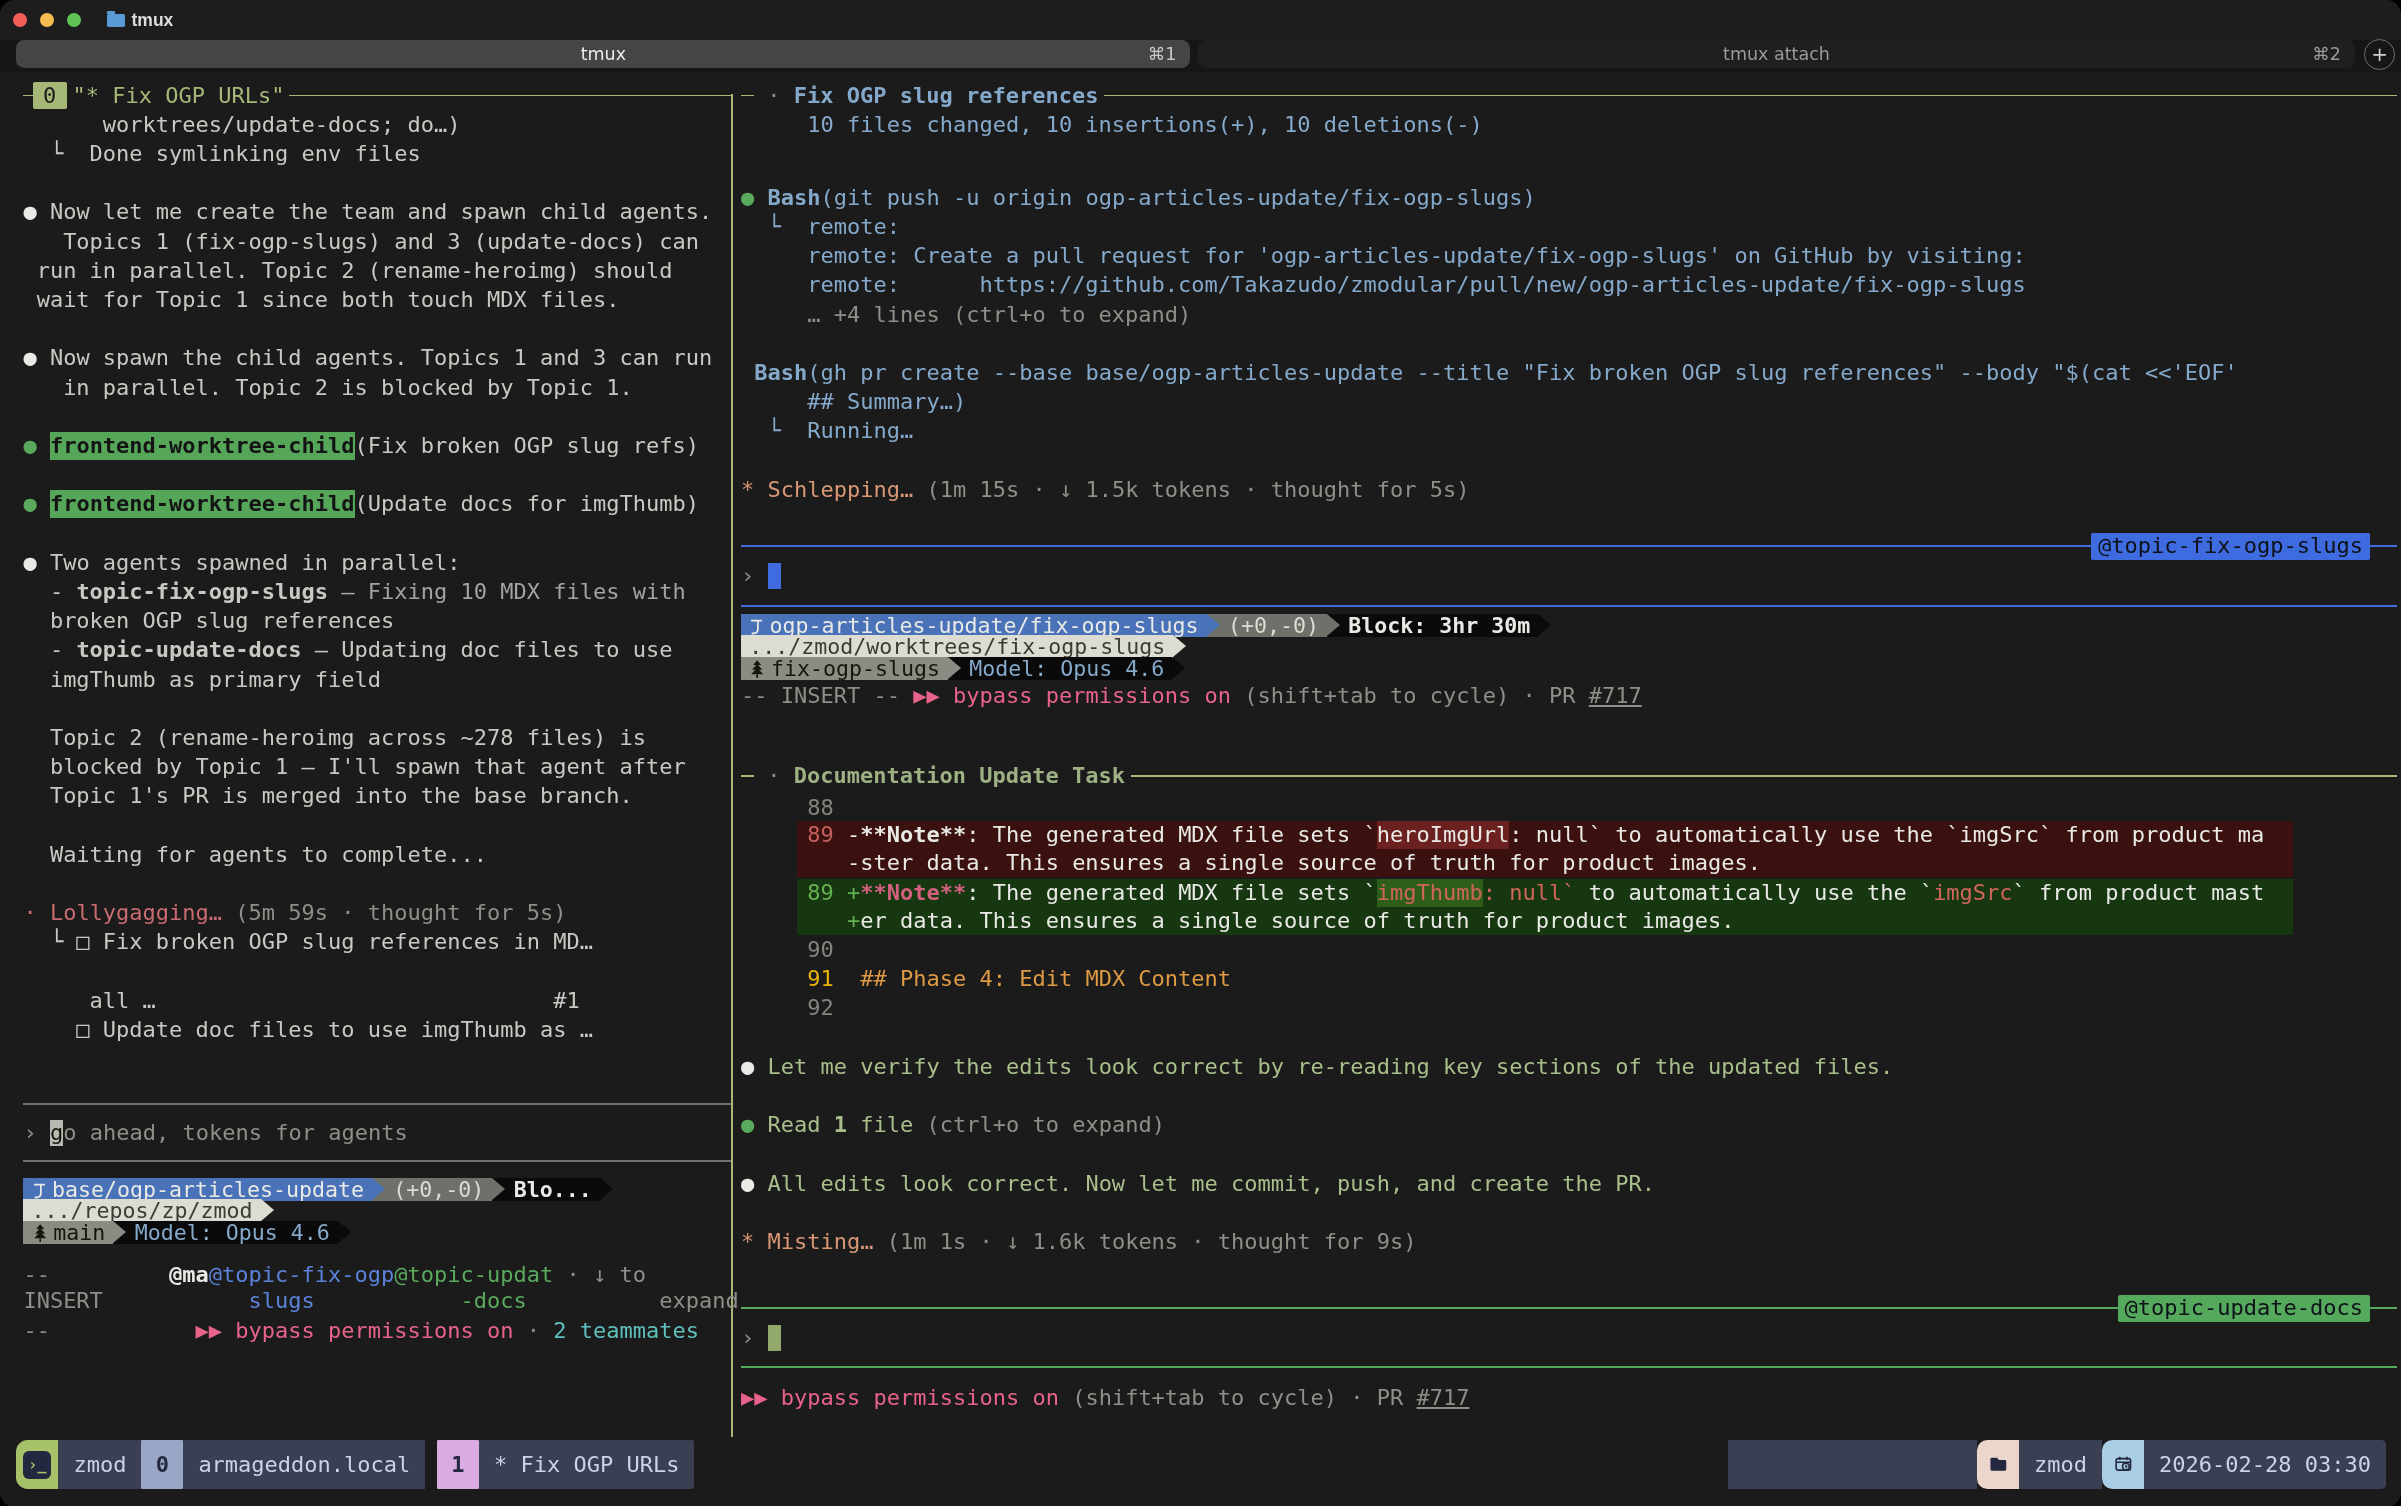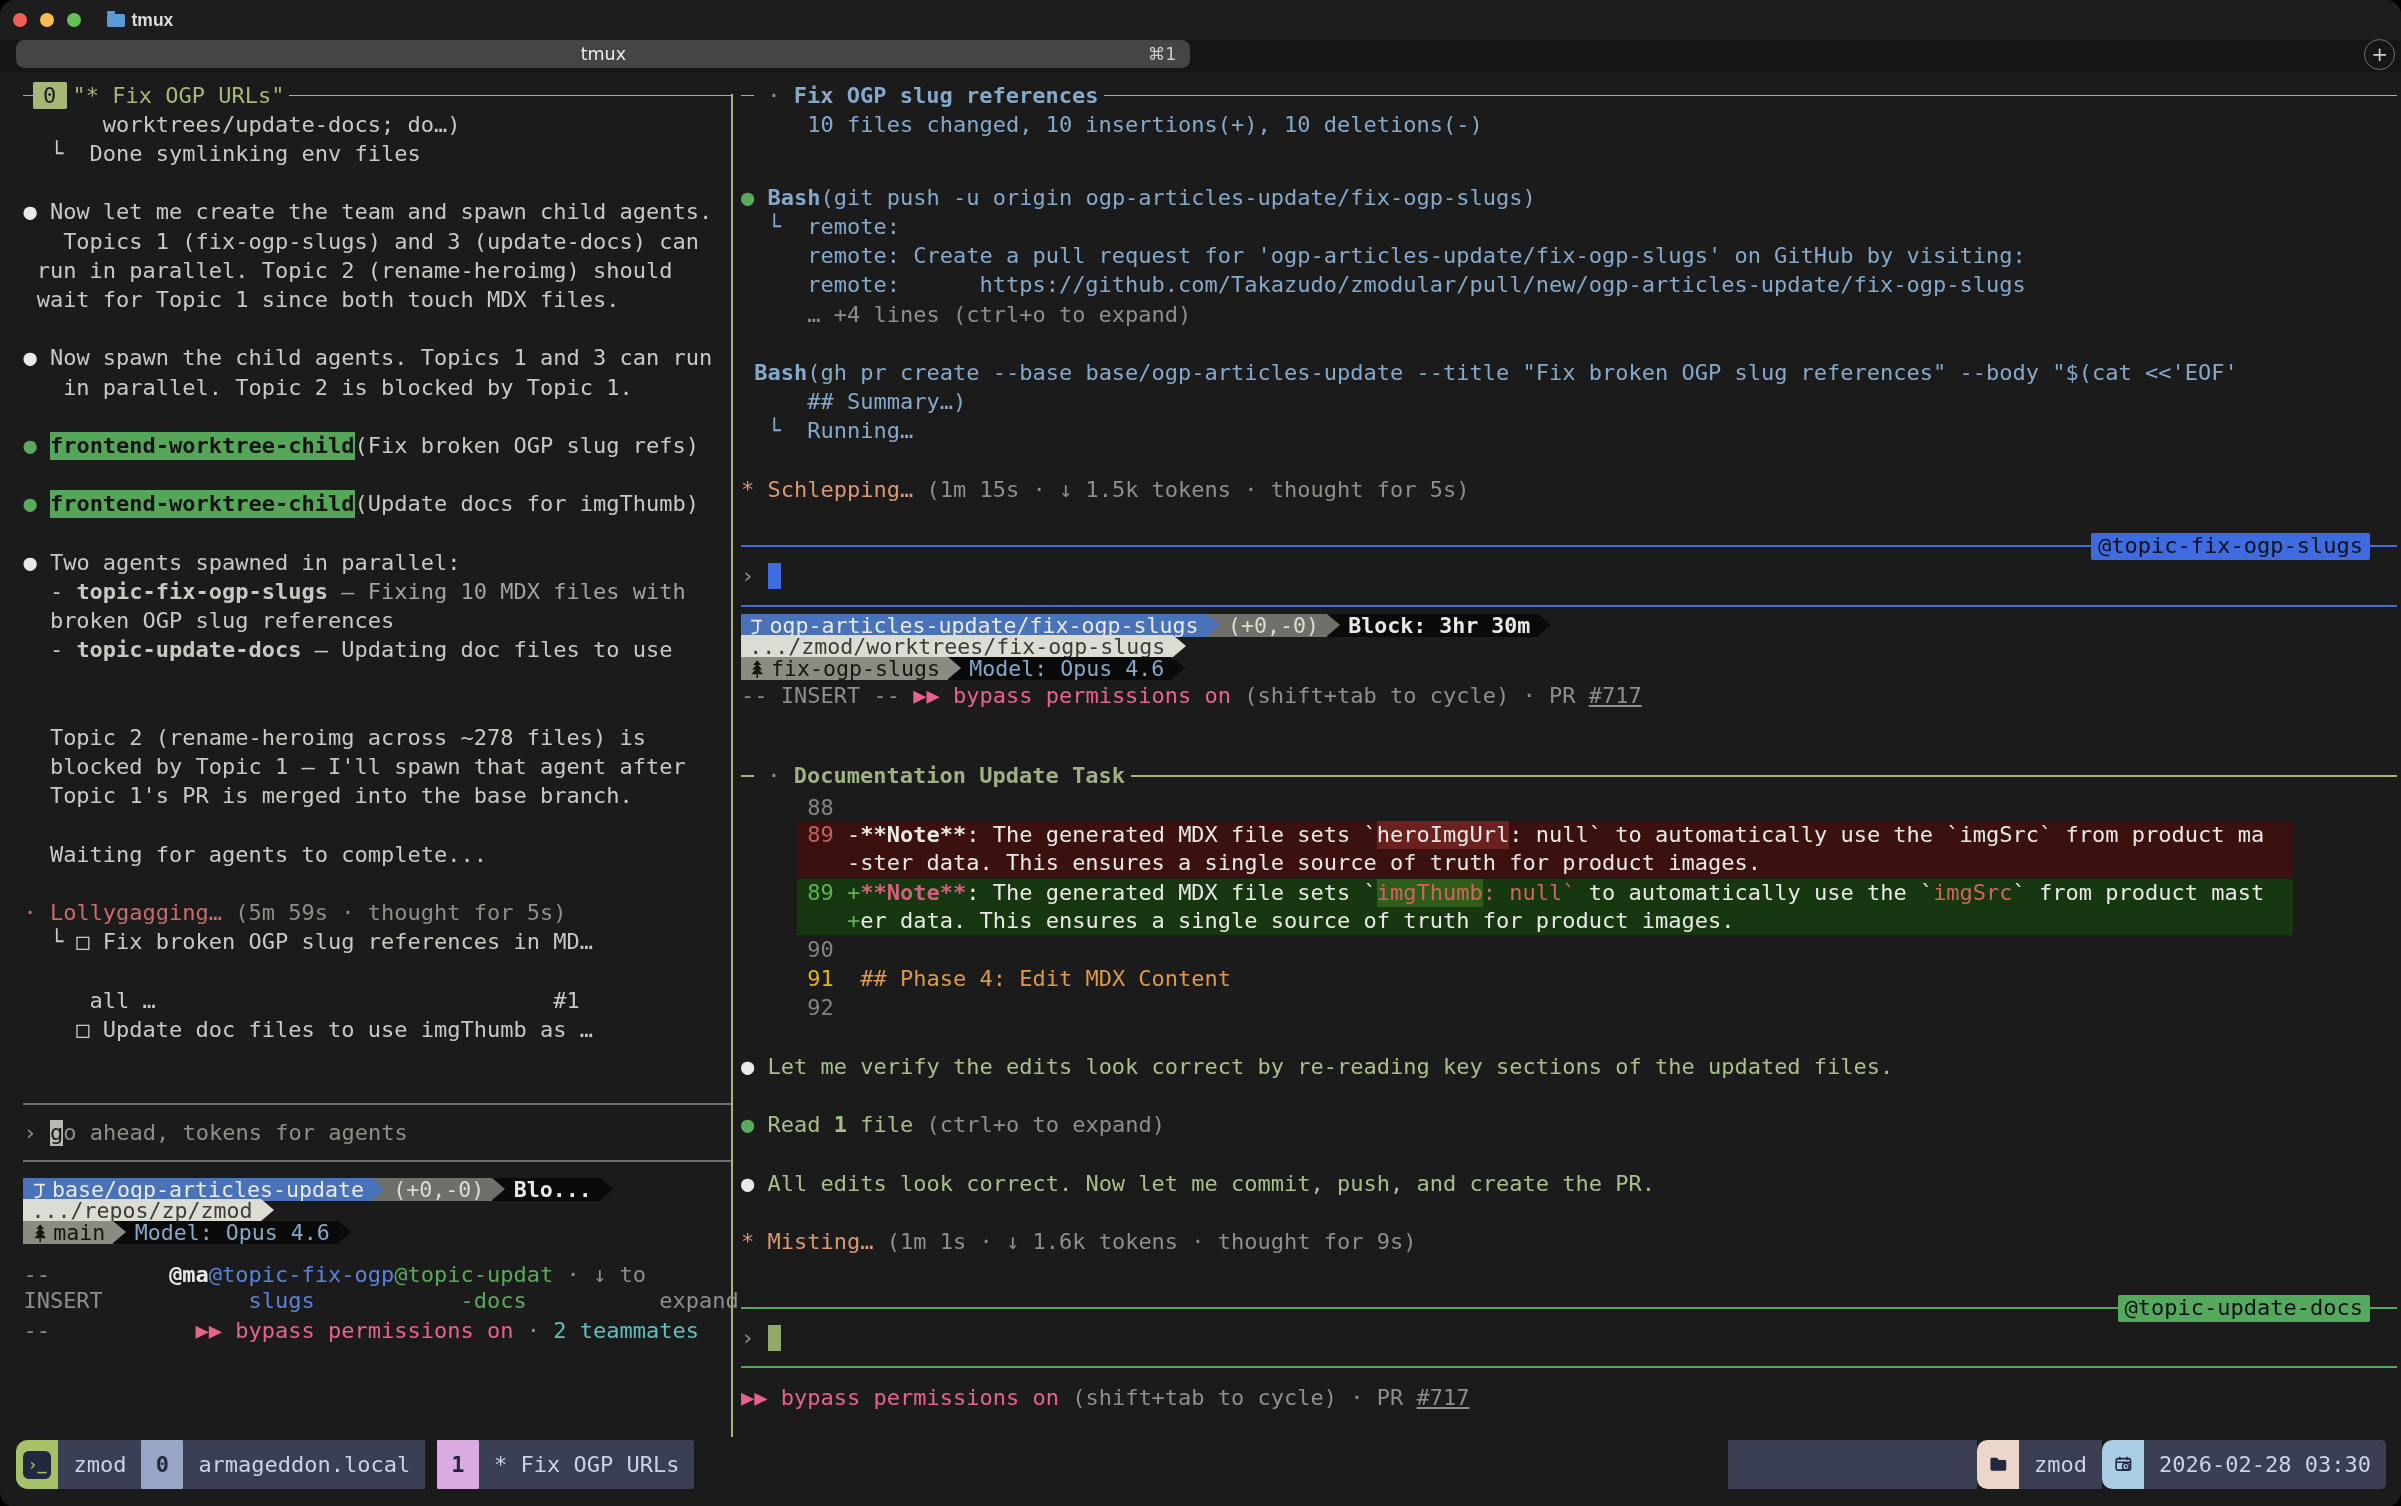--- a/index.html
+++ b/index.html
@@ -75,20 +75,24 @@
     <span class="tl green"></span>
     <span id="title-folder"></span>
     <span id="window-title">tmux</span>
   </div>
 
   <div id="tabbar">
     <div class="tab" id="tab-active">
       <span>tmux</span>
       <span class="short">⌘1</span>
     </div>
+    <div class="tab" id="tab-inactive">
+      <span>tmux attach</span>
+      <span class="short">⌘2</span>
+    </div>
     <div id="tab-add">+</div>
   </div>
 
   <div id="term">
     <div id="divider"></div>
     <div class="pane" id="pane-left">
         <div class="row" style="top: 10.5px;"><div class="hline" style="width: 9.3px; height: 1.8px; background: rgb(166, 184, 120);"></div><span class="bdg" style="background: rgb(166, 184, 120); color: rgb(27, 27, 27);">0</span><div class="gap" style="width: 5.8px;"></div><span class="txt" style="color: rgb(166, 184, 120);">"* Fix OGP URLs"</span><div class="gap" style="width: 4.7px;"></div><div class="hline hfill" style="height: 1.8px; background: rgb(166, 184, 120);"></div></div>
         <div class="row" style="top: 40px;"><span class="txt" style="color: rgb(201, 201, 195);">      worktrees/update-docs; do…)</span></div>
         <div class="row" style="top: 69px;"><span class="txt" style="color: rgb(201, 201, 195);">  └  Done symlinking env files</span></div>
         <div class="row" style="top: 127px;"><span class="txt" style="color: rgb(233, 233, 229);">● </span><span class="txt" style="color: rgb(201, 201, 195);">Now let me create the team and spawn child agents.</span></div>
@@ -96,20 +100,21 @@
         <div class="row" style="top: 186px;"><span class="txt" style="color: rgb(201, 201, 195);"> run in parallel. Topic 2 (rename-heroimg) should</span></div>
         <div class="row" style="top: 215px;"><span class="txt" style="color: rgb(201, 201, 195);"> wait for Topic 1 since both touch MDX files.</span></div>
         <div class="row" style="top: 273px;"><span class="txt" style="color: rgb(233, 233, 229);">● </span><span class="txt" style="color: rgb(201, 201, 195);">Now spawn the child agents. Topics 1 and 3 can run</span></div>
         <div class="row" style="top: 303px;"><span class="txt" style="color: rgb(201, 201, 195);">   in parallel. Topic 2 is blocked by Topic 1.</span></div>
         <div class="row" style="top: 361px;"><span class="txt" style="color: rgb(90, 169, 93);">● </span><span class="txt" style="color: rgb(20, 20, 20); font-weight: bold; background: rgb(86, 166, 90);">frontend-worktree-child</span><span class="txt" style="color: rgb(201, 201, 195);">(Fix broken OGP slug refs)</span></div>
         <div class="row" style="top: 419px;"><span class="txt" style="color: rgb(90, 169, 93);">● </span><span class="txt" style="color: rgb(20, 20, 20); font-weight: bold; background: rgb(86, 166, 90);">frontend-worktree-child</span><span class="txt" style="color: rgb(201, 201, 195);">(Update docs for imgThumb)</span></div>
         <div class="row" style="top: 478px;"><span class="txt" style="color: rgb(233, 233, 229);">● </span><span class="txt" style="color: rgb(201, 201, 195);">Two agents spawned in parallel:</span></div>
         <div class="row" style="top: 507px;"><span class="txt" style="color: rgb(201, 201, 195);">  - </span><span class="txt" style="color: rgb(201, 201, 195); font-weight: bold;">topic-fix-ogp-slugs</span><span class="txt" style="color: #a3a3a3;"> — Fixing 10 MDX files with</span></div>
         <div class="row" style="top: 536px;"><span class="txt" style="color: rgb(201, 201, 195);">  broken OGP slug references</span></div>
         <div class="row" style="top: 565px;"><span class="txt" style="color: rgb(201, 201, 195);">  - </span><span class="txt" style="color: rgb(201, 201, 195); font-weight: bold;">topic-update-docs</span><span class="txt" style="color: rgb(201, 201, 195);"> — Updating doc files to use</span></div>
+        <div class="row" style="top: 595px;"><span class="txt" style="color: rgb(201, 201, 195);">  imgThumb as primary field</span></div>
         <div class="row" style="top: 653px;"><span class="txt" style="color: rgb(201, 201, 195);">  Topic 2 (rename-heroimg across ~278 files) is</span></div>
         <div class="row" style="top: 682px;"><span class="txt" style="color: rgb(201, 201, 195);">  blocked by Topic 1 — I'll spawn that agent after</span></div>
         <div class="row" style="top: 711px;"><span class="txt" style="color: rgb(201, 201, 195);">  Topic 1's PR is merged into the base branch.</span></div>
         <div class="row" style="top: 770px;"><span class="txt" style="color: rgb(201, 201, 195);">  Waiting for agents to complete...</span></div>
         <div class="row" style="top: 828px;"><span class="txt" style="color: rgb(201, 107, 111);">· </span><span class="txt" style="color: rgb(201, 107, 111);">Lollygagging… </span><span class="txt" style="color: rgb(143, 143, 136);">(5m 59s · thought for 5s)</span></div>
         <div class="row" style="top: 857px;"><span class="txt" style="color: rgb(201, 201, 195);">  └ □ Fix broken OGP slug references in MD…</span></div>
         <div class="row" style="top: 916px;"><span class="txt" style="color: rgb(201, 201, 195);">     all …                              #1</span></div>
         <div class="row" style="top: 945px;"><span class="txt" style="color: rgb(201, 201, 195);">    □ Update doc files to use imgThumb as …</span></div>
         <div class="row" style="top: 1019px;"><div class="hline hfill" style="height: 1.2px; background: rgb(111, 111, 111);"></div></div>
         <div class="row" style="top: 1048px;"><span class="txt" style="color: rgb(143, 143, 136);">› </span><span class="cur" style="background: rgb(185, 185, 177);">g</span><span class="txt" style="color: rgb(143, 143, 136);">o ahead, tokens for agents</span></div>

